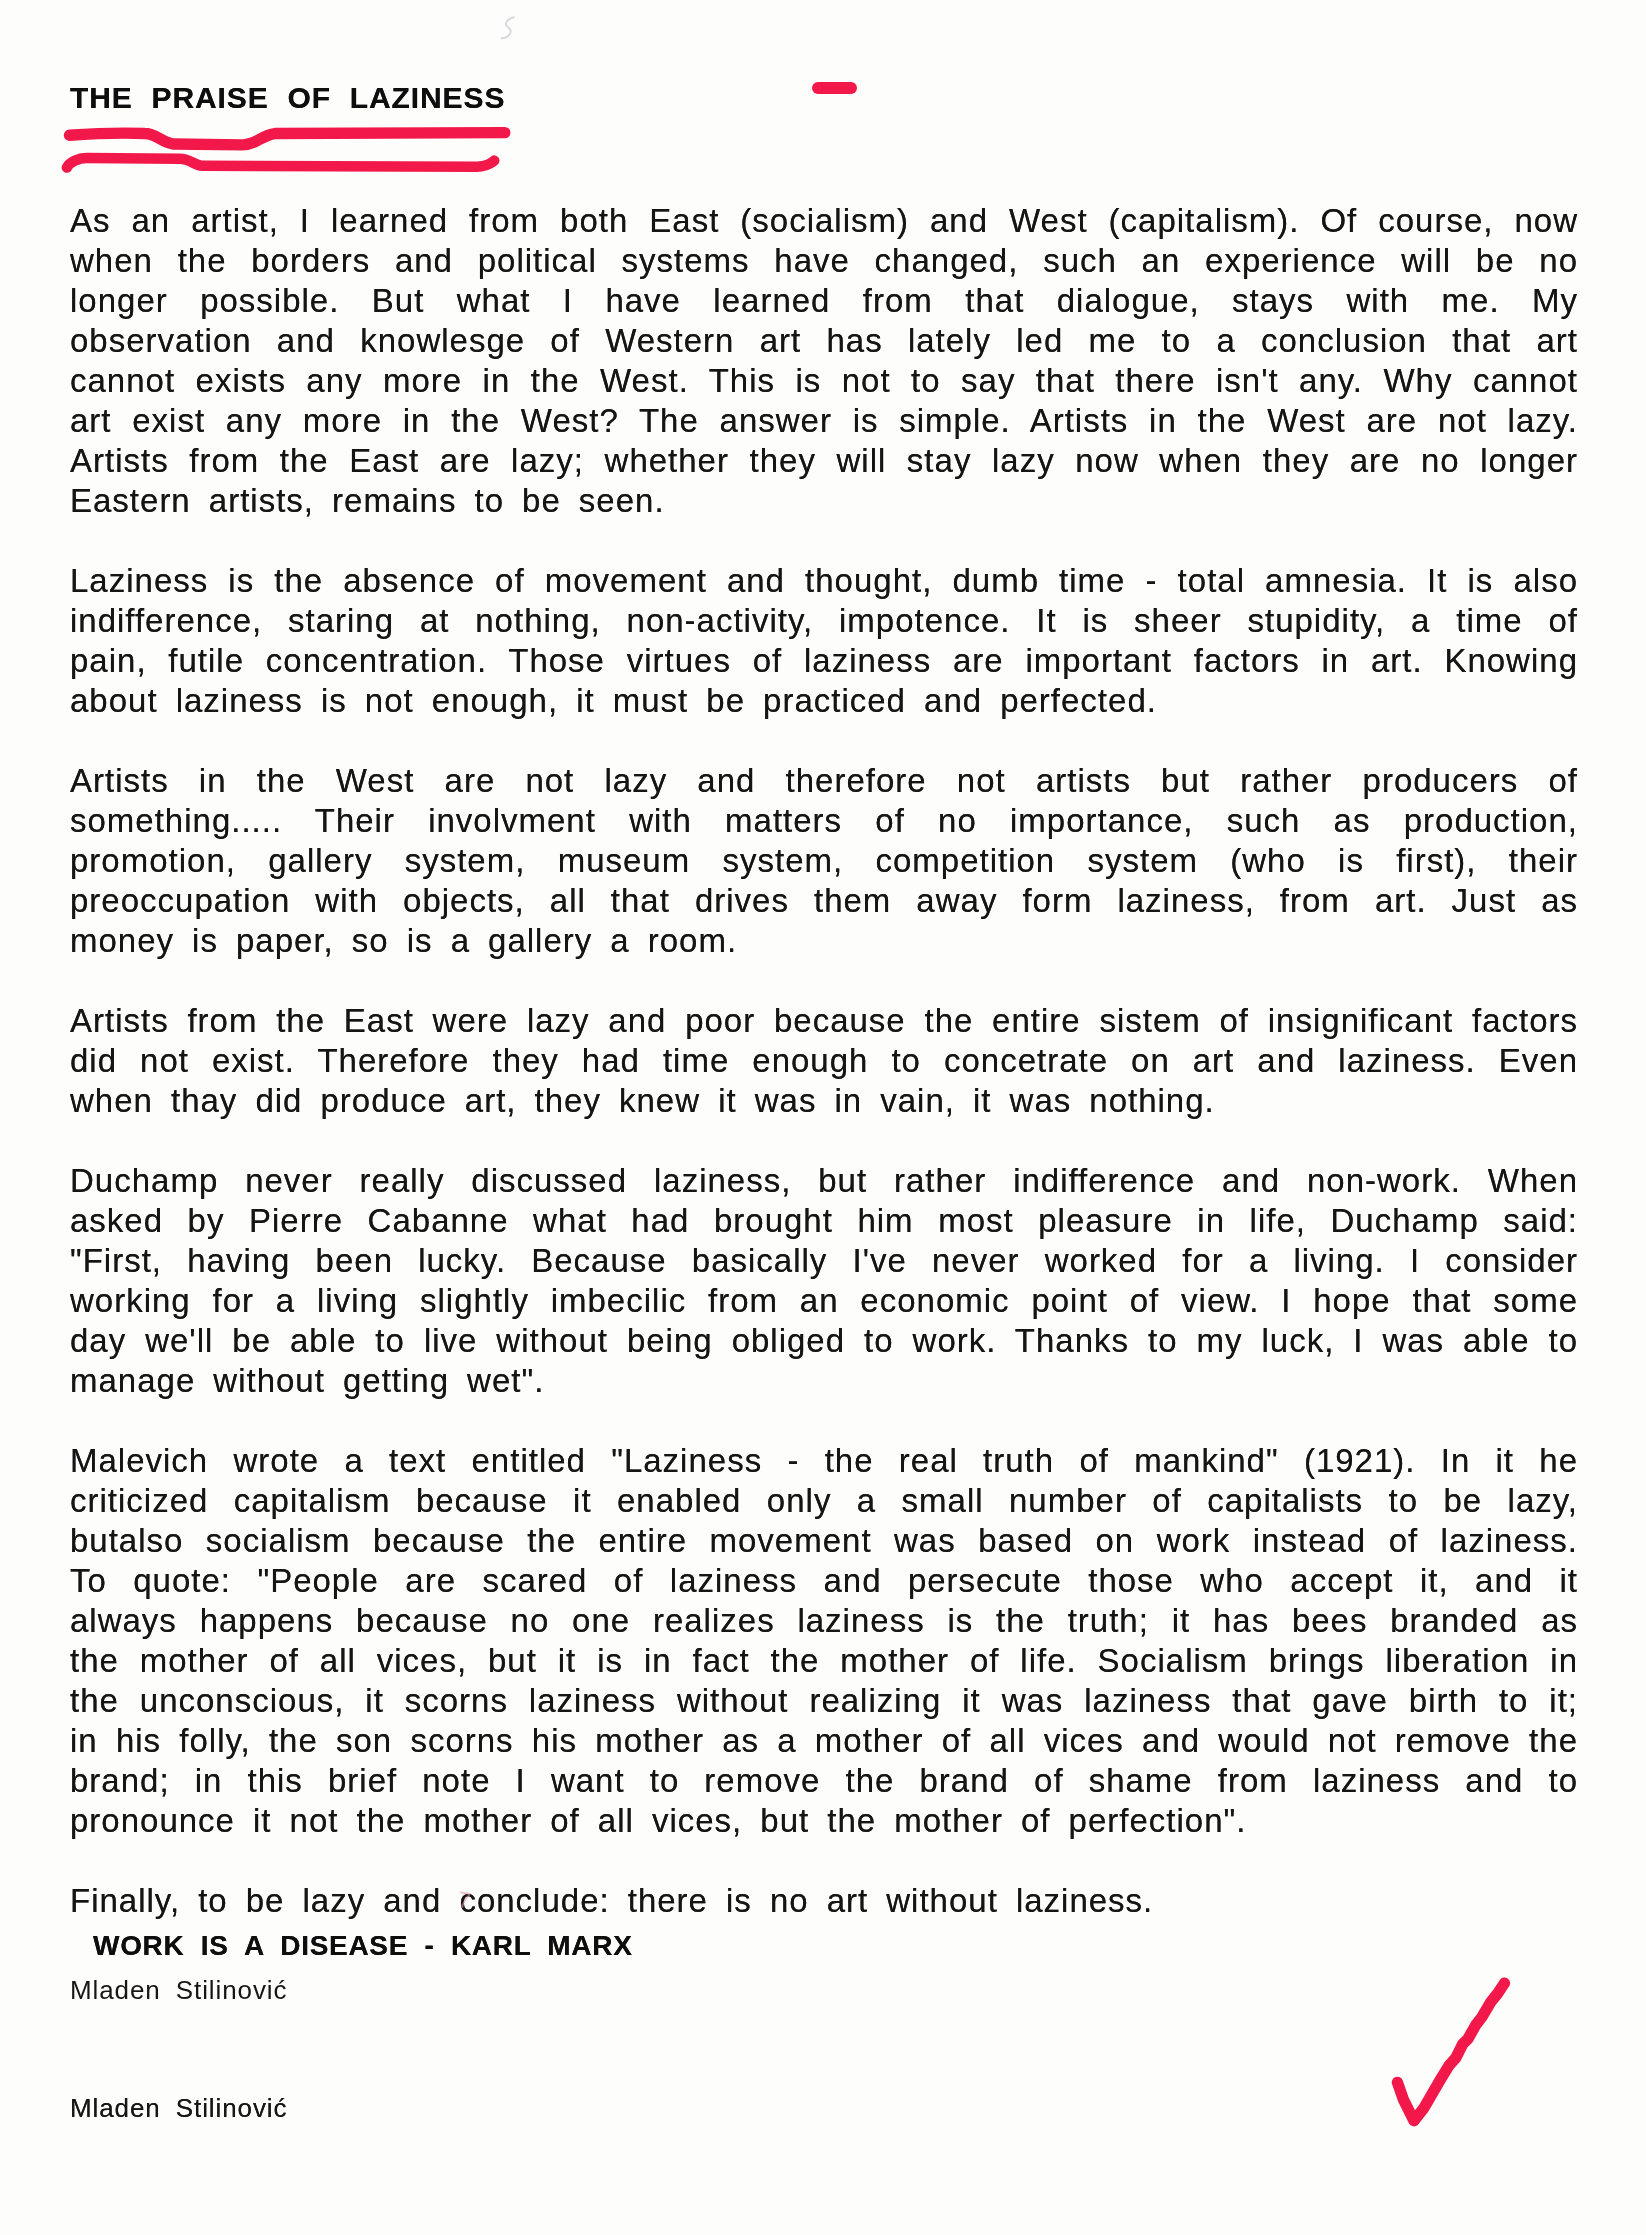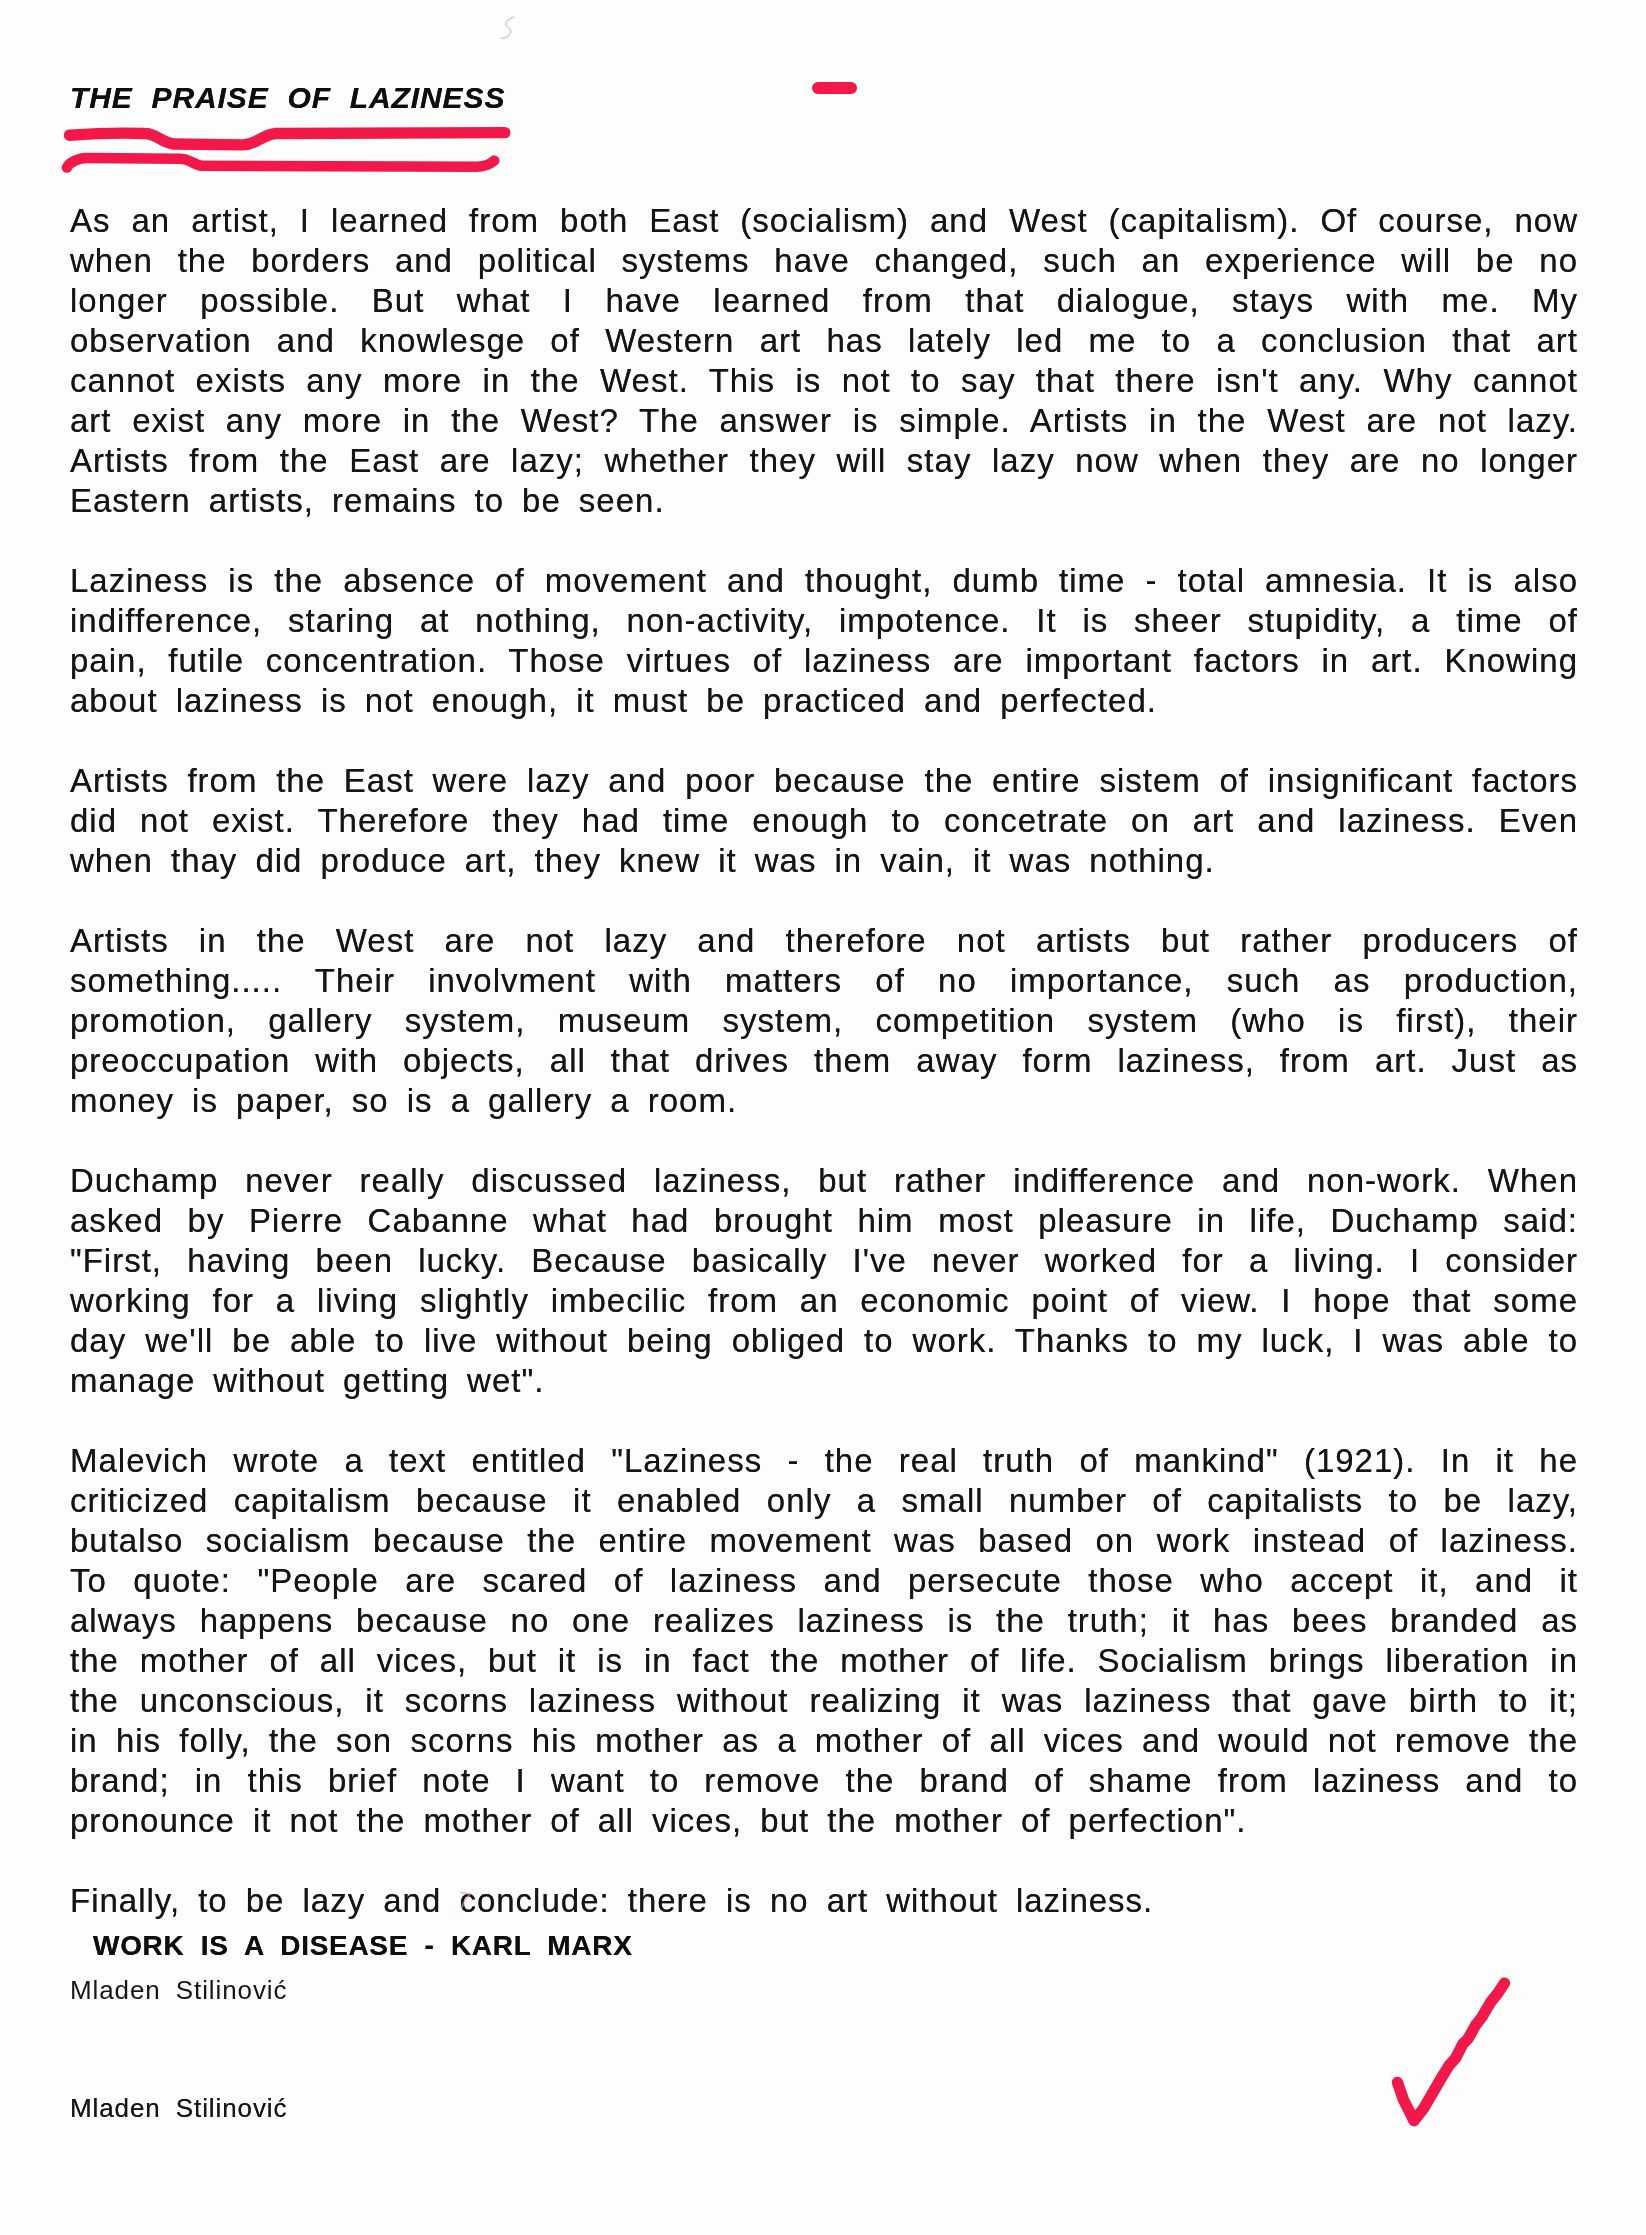--- a/index.html
+++ b/index.html
@@ -12,21 +12,20 @@
     overflow:hidden;
   }
   .page { position:absolute; inset:0; }
 
   .title {
     position:absolute; left:70px; top:82px;
     font-size:30px; font-weight:bold; line-height:31px;
     letter-spacing:0.9px; word-spacing:9.6px;
     color:#0e0e0e;
     text-shadow:0 0 0.5px rgba(10,10,10,.9);
-    font-style:italic;
   }
 
   .marker { color:var(--marker, #f2194a); }
 
   .red-dash {
     position:absolute; left:812px; top:82px;
     width:45px; height:12.2px; border-radius:7px;
     background:var(--marker, #f2194a);
   }
 
@@ -88,22 +87,22 @@
   <div class="red-dash"></div>
 
   <svg class="underline-svg marker" width="472" height="58" viewBox="0 0 540 66">
     <path d="M12,15 C40,13 70,12 98,13 C112,13 116,23 131,25 L210,26 C226,26 231,15 247,13 L510,12" fill="none" stroke="currentColor" stroke-width="13" stroke-linecap="round" stroke-linejoin="round"></path>
     <path d="M9,52 C12,46 22,41 32,41 L138,42 C150,42 154,49 164,50 L478,51 C490,51 494,47 498,44" fill="none" stroke="currentColor" stroke-width="12" stroke-linecap="round" stroke-linejoin="round"></path>
   </svg>
 
   <div class="bodytext">
     <p>As an artist, I learned from both East (socialism) and West (capitalism). Of course, now when the borders and political systems have changed, such an experience will be no longer possible. But what I have learned from that dialogue, stays with me. My observation and knowlesge of Western art has lately led me to a conclusion that art cannot exists any more in the West. This is not to say that there isn't any. Why cannot art exist any more in the West? The answer is simple. Artists in the West are not lazy. Artists from the East are lazy; whether they will stay lazy now when they are no longer Eastern artists, remains to be seen.</p>
     <p>Laziness is the absence of movement and thought, dumb time - total amnesia. It is also indifference, staring at nothing, non-activity, impotence. It is sheer stupidity, a time of pain, futile concentration. Those virtues of laziness are important factors in art. Knowing about laziness is not enough, it must be practiced and perfected.</p>
+    <p>Artists in the West are not lazy and therefore not artists but rather producers of something..... Their involvment with matters of no importance, such as production, promotion, gallery system, museum system, competition system (who is first), their preoccupation with objects, all that drives them away form laziness, from art. Just as money is paper, so is a gallery a room.</p>
     <p>Artists from the East were lazy and poor because the entire sistem of insignificant factors did not exist. Therefore they had time enough to concetrate on art and laziness. Even when thay did produce art, they knew it was in vain, it was nothing.</p>
-    <p>Artists in the West are not lazy and therefore not artists but rather producers of something..... Their involvment with matters of no importance, such as production, promotion, gallery system, museum system, competition system (who is first), their preoccupation with objects, all that drives them away form laziness, from art. Just as money is paper, so is a gallery a room.</p>
     <p>Duchamp never really discussed laziness, but rather indifference and non-work. When asked by Pierre Cabanne what had brought him most pleasure in life, Duchamp said: "First, having been lucky. Because basically I've never worked for a living. I consider working for a living slightly imbecilic from an economic point of view. I hope that some day we'll be able to live without being obliged to work. Thanks to my luck, I was able to manage without getting wet".</p>
     <p>Malevich wrote a text entitled "Laziness - the real truth of mankind" (1921). In it he criticized capitalism because it enabled only a small number of capitalists to be lazy, butalso socialism because the entire movement was based on work instead of laziness. To quote: "People are scared of laziness and persecute those who accept it, and it always happens because no one realizes laziness is the truth; it has bees branded as the mother of all vices, but it is in fact the mother of life. Socialism brings liberation in the unconscious, it scorns laziness without realizing it was laziness that gave birth to it; in his folly, the son scorns his mother as a mother of all vices and would not remove the brand; in this brief note I want to remove the brand of shame from laziness and to pronounce it not the mother of all vices, but the mother of perfection".</p>
     <p>Finally, to be lazy and conclude: there is no art without laziness.</p>
   </div>
 
   <div class="scan-artifact artifact-seven">7</div>
 
   <div class="slogan slogan-left">
     <div class="slogan-heading">WORK IS A DISEASE - KARL MARX</div>
     <div class="slogan-author">Mladen Stilinović</div>

